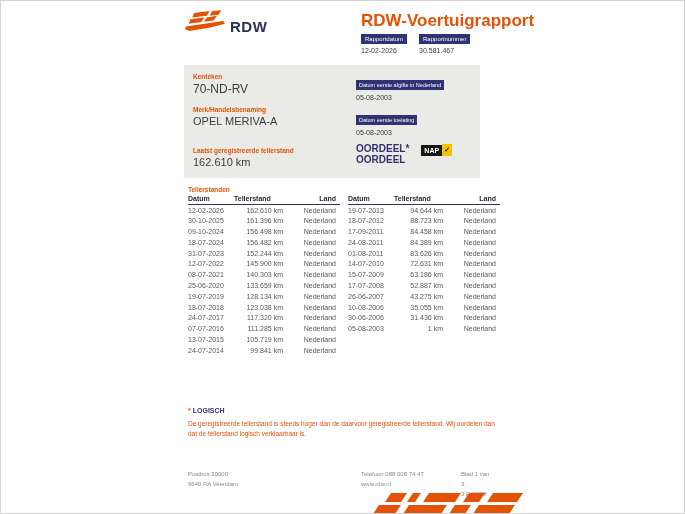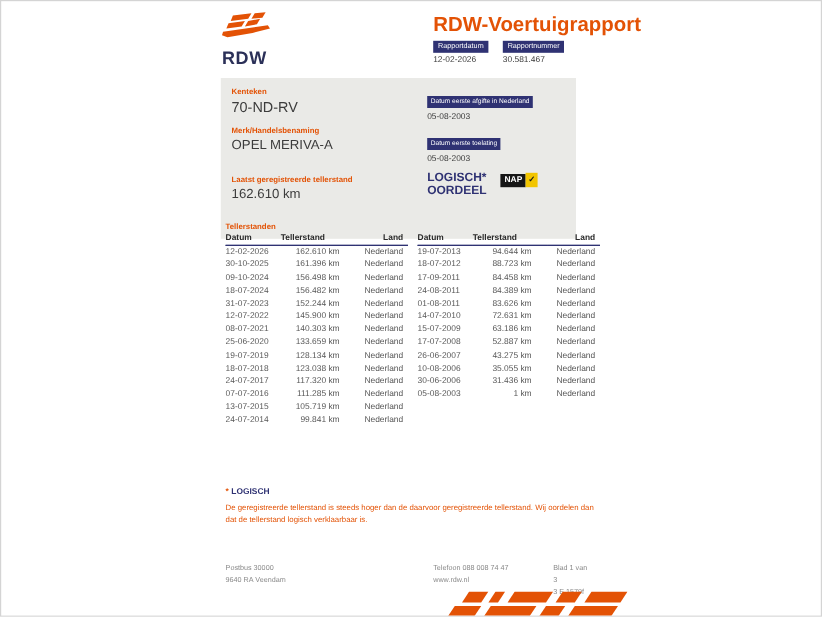--- a/index.html
+++ b/index.html
@@ -1,30 +1,30 @@
 <!DOCTYPE html>
 <html style="--orange: #E35205; --navy: #2F3273; --panel: #EAEAE7; --ink: #3C3C3C; --muted: #8A8A8A; --nap-yellow: #F2C500;"><head>
 <meta charset="utf-8">
 <style>
   * { margin:0; padding:0; box-sizing:border-box; }
   html,body { background:#e9e9e9; }
   body { font-family:"Liberation Sans", sans-serif; }
   .page { position:relative; width:685px; height:514px; background:#fff; border:1px solid #d4d4d4; overflow:hidden; margin:0 auto; }
 
   
-  .brand { position:absolute; left:184px; top:8px; display:flex; align-items:flex-start; gap:5px;flex-direction:column; }
+  .brand { position:absolute; left:184px; top:8px; display:flex; align-items:flex-end; gap:5px; }
   .brand-text { font-size:15px; font-weight:bold; color:#2b3058; letter-spacing:0.5px; }
   .doc-title { position:absolute; left:360px; top:10px; font-size:17px; font-weight:bold; color:var(--orange,#E35205); }
   .meta { position:absolute; left:360px; top:33px; display:flex; gap:12px; }
   .meta-item { display:flex; flex-direction:column; gap:3px; }
   .badge { display:inline-block; background:var(--navy,#2F3273); color:#fff; font-size:6px; padding:2px 4px; width:max-content; }
   .meta-value { font-size:7px; color:#3a3a3a; }
 
   
-  .panel { position:absolute; left:183px; top:64px; width:296px; height:134px; background:var(--panel,#EAEAE7); }
+  .panel { position:absolute; left:183px; top:64px; width:296px; height:113px; background:var(--panel,#EAEAE7); }
   .panel-left { position:absolute; left:9px; top:8px; }
   .field-label { font-size:6.5px; font-weight:bold; color:var(--orange,#E35205); }
   .field-value { font-size:11px; color:var(--ink,#3C3C3C); margin:2px 0 10px; }
   .field-value.big { font-size:12px; }
   .field-value.gap-lg { margin-bottom:20px; }
   .panel-right { position:absolute; left:172px; top:8px; width:120px; }
   .pr-badge { display:inline-block; background:var(--navy,#2F3273); color:#fff; font-size:5.5px; padding:2px 3px; width:max-content; max-width:118px; }
   .pr-value { font-size:7px; color:#3a3a3a; margin:3px 0 7px; }
   .verdict-row { display:flex; align-items:flex-start; gap:12px; margin-top:6px; }
   .verdict { font-size:10px; font-weight:bold; color:var(--navy,#2F3273); line-height:11px; }
@@ -100,21 +100,21 @@
       <div class="field-label">Laatst geregistreerde tellerstand</div>
       <div class="field-value">162.610 km</div>
     </div>
     <div class="panel-right">
       <div class="pr-badge">Datum eerste afgifte in Nederland</div>
       <div class="pr-value">05-08-2003</div>
       <div class="pr-badge">Datum eerste toelating</div>
       <div class="pr-value">05-08-2003</div>
       <div class="verdict-row">
         <div class="verdict">
-          <div>LOGISCH*</div>
+          <div>OORDEEL*</div>
           <div>OORDEEL</div>
         </div>
         <div class="nap">
           <span class="nap-text">NAP</span>
           <span class="nap-check">✓</span>
         </div>
       </div>
     </div>
   </div>
 

